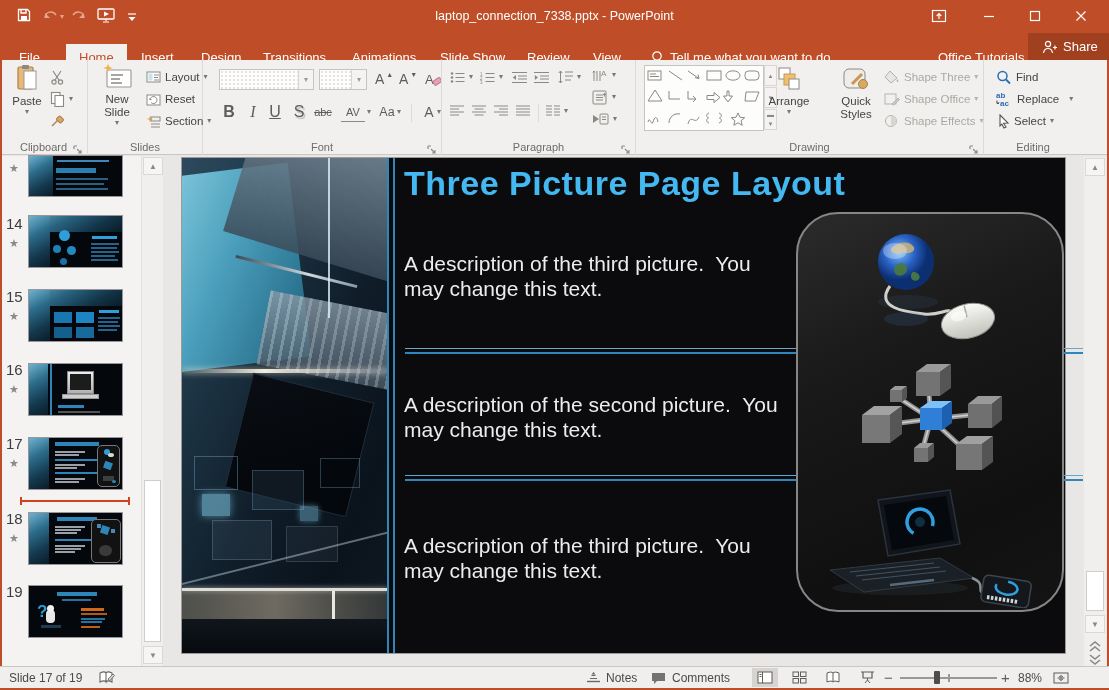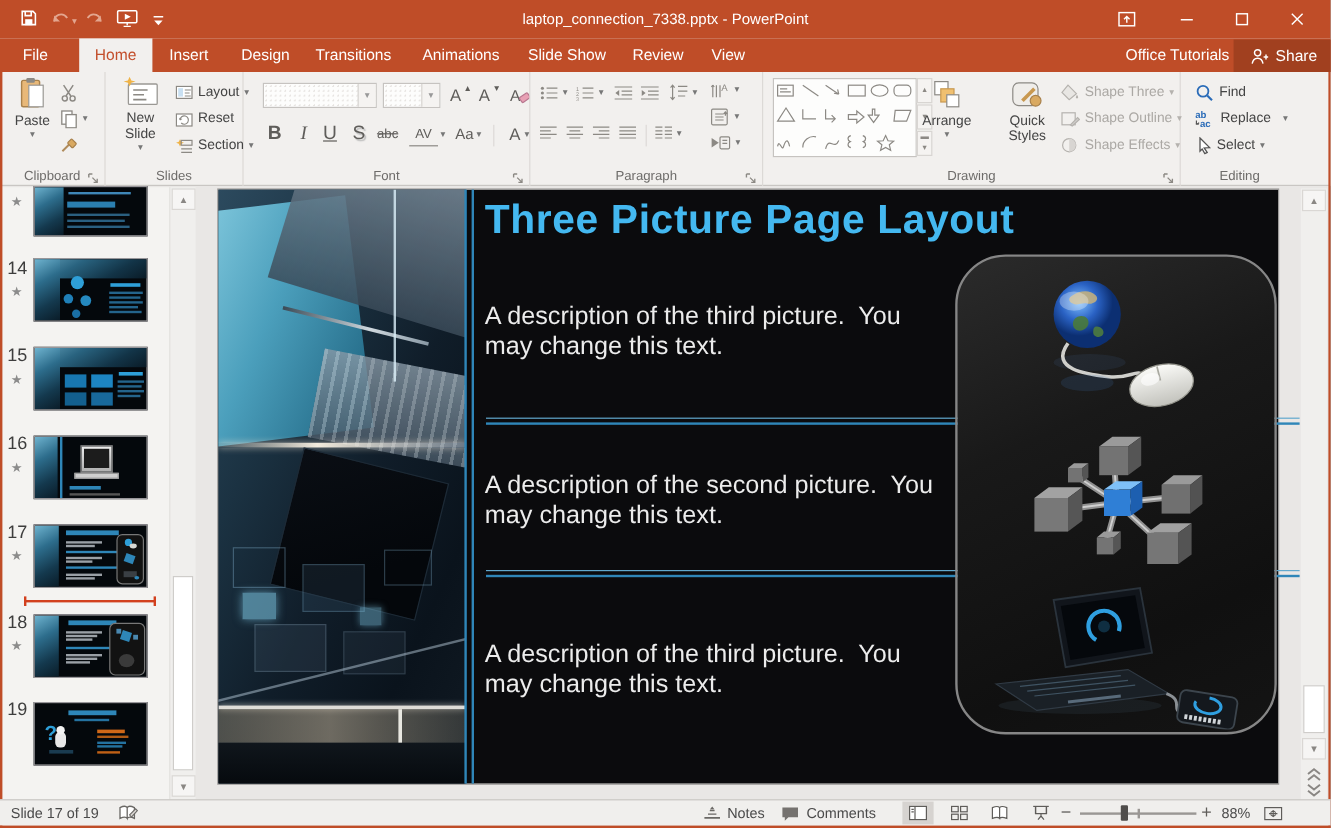--- a/index.html
+++ b/index.html
@@ -5,21 +5,21 @@
 *{box-sizing:border-box;margin:0;padding:0}
 html,body{background:#555}
 #app{position:relative;width:1109px;height:690px;font-family:"Liberation Sans",sans-serif;background:#E9E7E5;overflow:hidden;-webkit-font-smoothing:antialiased}
 .abs{position:absolute}
 
 #titlebar{position:absolute;left:0;top:0;width:1109px;height:32px;background:#BF4D28}
 #tabrow{position:absolute;left:0;top:32px;width:1109px;height:28px;background:#BF4D28}
 .qat{position:absolute;top:7px;display:flex;align-items:center;gap:2px}
 .ttl{position:absolute;left:0;right:0;top:0;height:32px;line-height:32px;text-align:center;color:#fff;font-size:12.5px}
 .winbtn{position:absolute;top:0;width:34px;height:32px;display:flex;align-items:center;justify-content:center}
-.tab{position:absolute;top:0;height:28px;line-height:28px;padding:0 13px;color:#fff;font-size:13px;white-space:nowrap}
+.tab{position:absolute;top:12px;height:28px;line-height:28px;padding:0 13px;color:#fff;font-size:13px;white-space:nowrap}
 .tab.active{background:#F2F0EE;color:#C34F2C}
 .sharebtn{position:absolute;top:1px;height:27px;display:flex;align-items:center;gap:6px;background:#A1401F;color:#fff;font-size:13px;padding:0 14px}
 
 #ribbon{position:absolute;left:0;top:60px;width:1109px;height:95px;background:#F2F0EE;border-bottom:1px solid #C9C6C3}
 .rg{position:absolute;top:0;height:95px;border-right:1px solid #DCD9D6}
 .glabel{position:absolute;bottom:2px;left:0;right:0;text-align:center;font-size:11px;color:#6e6c6a}
 .launcher{position:absolute;right:4px;bottom:4px;width:10px;height:10px}
 .bigbtn{position:absolute;display:flex;flex-direction:column;align-items:center;justify-content:flex-start;color:#444;font-size:11.5px;line-height:13px;text-align:center}
 .bigbtn svg{margin-bottom:3px}
 .sbtn{position:absolute;display:flex;align-items:center;gap:4px;color:#444;font-size:11.5px;white-space:nowrap;height:18px}
@@ -112,20 +112,27 @@
   <div id="tabrow">
     <span class="tab" style="left:6px">File</span>
     <span class="tab active" style="left:66px">Home</span>
     <span class="tab" style="left:128px">Insert</span>
     <span class="tab" style="left:188px">Design</span>
     <span class="tab" style="left:250px">Transitions</span>
     <span class="tab" style="left:339px">Animations</span>
     <span class="tab" style="left:427px">Slide Show</span>
     <span class="tab" style="left:514px">Review</span>
     <span class="tab" style="left:580px">View</span>
+    <span class="tab" style="left:638px;display:flex;align-items:center;gap:7px">
+      <svg width="12" height="16">
+          <circle cx="6" cy="6" r="4.2" fill="none" stroke="#fff" stroke-width="1.2"></circle>
+          <path d="M4.5 10.5h3M4.8 12.5h2.4" stroke="#fff" stroke-width="1.1"></path>
+        </svg>
+      <span>Tell me what you want to do...</span>
+    </span>
     <span class="tab" style="left:925px">Office Tutorials</span>
     <span class="sharebtn" style="left:1028px">
       <svg width="15" height="14">
           <circle cx="6" cy="4" r="2.6" fill="none" stroke="#fff" stroke-width="1.2"></circle>
           <path d="M1.5 13c.5-3 2.5-4.5 4.5-4.5S10 10 10.5 13" fill="none" stroke="#fff" stroke-width="1.2"></path>
           <path d="M11 7.5h4M13 5.5v4" stroke="#fff" stroke-width="1.2"></path>
         </svg>
       <span>Share</span>
     </span>
   </div>
@@ -404,21 +411,21 @@
             <path d="M13.5 9c1 1.5 1.5 3 0 3s-1-1.5 0-3z" fill="#B5B2AE"></path>
           </svg>
           <span>Shape Three</span>
           <span class="car dis">▾</span>
         </div>
       <div class="sbtn disabled" style="left:248px;top:30px">
           <svg width="16" height="14">
             <rect x="1" y="2" width="11" height="10" fill="none" stroke="#B5B2AE"></rect>
             <path d="M8 12L14 6l1.5 1.5L9.5 13z" fill="#CFCDCA" stroke="#B5B2AE"></path>
           </svg>
-          <span>Shape Outline</span>
+          <span>Shape Office</span>
           <span class="car dis">▾</span>
         </div>
       <div class="sbtn disabled" style="left:248px;top:52px">
           <svg width="16" height="14">
             <circle cx="7" cy="7" r="5.5" fill="none" stroke="#B5B2AE"></circle>
             <path d="M7 1.5a5.5 5.5 0 0 1 0 11z" fill="#D8D5D2"></path>
           </svg>
           <span>Shape Effects</span>
           <span class="car dis">▾</span>
         </div>

